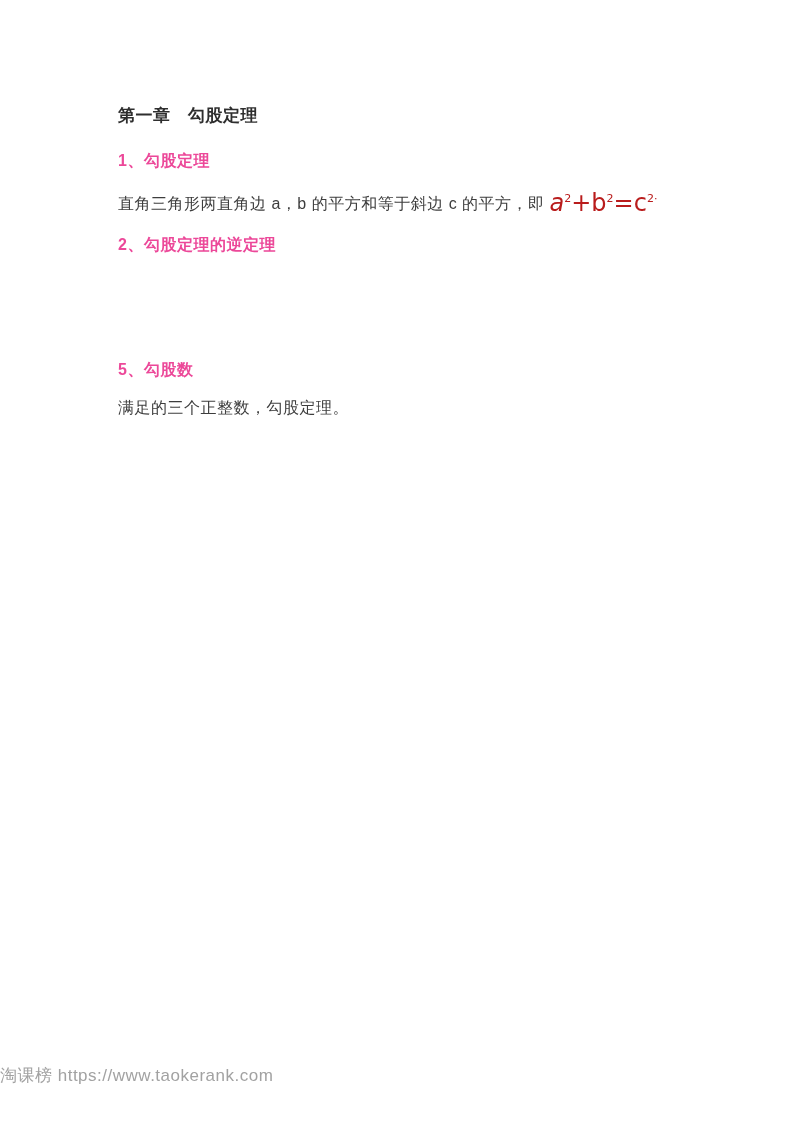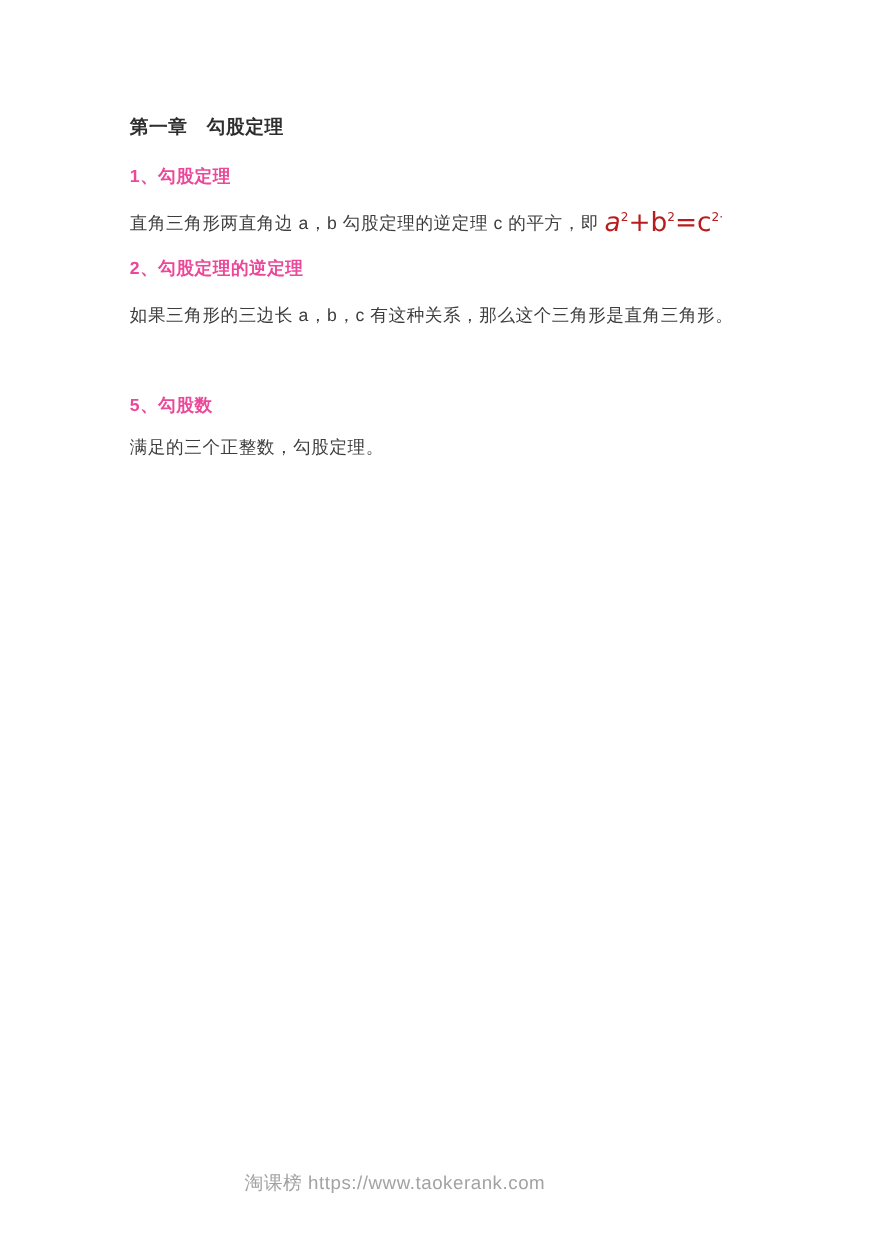--- a/index.html
+++ b/index.html
@@ -70,43 +70,41 @@
   }
   .formula .tiny-period {
     font-size: 11px;
     vertical-align: 9px;
     line-height: 0;
   }
   .footer {
     left: 0;
     top: 1066px;
     width: 718px;
-    text-align: center;
     font-size: 17px;
     color: #a2a2a2;
     letter-spacing: 0.5px;
     line-height: 1.2;
   }
 </style>
 </head>
 <body>
 
 <div class="page">
 
   <div class="abs chapter-title">第一章　勾股定理</div>
 
   <div class="abs section-heading heading-1">1、勾股定理</div>
 
   <div class="abs body-text para-1">
-    <span>直角三角形两直角边 a，b 勾股定理的逆定理 c 的平方，即 </span><span class="formula"><span class="mvar-italic">a</span><sup>2</sup><span>+</span><span>b</span><sup>2</sup><span>=</span><span>c</span><sup>2</sup><span class="tiny-period">·</span></span>
+    <span>直角三角形两直角边 a，b 的平方和等于斜边 c 的平方，即 </span><span class="formula"><span class="mvar-italic">a</span><sup>2</sup><span>+</span><span>b</span><sup>2</sup><span>=</span><span>c</span><sup>2</sup><span class="tiny-period">·</span></span>
   </div>
 
   <div class="abs section-heading heading-2">2、勾股定理的逆定理</div>
 
-  <div class="abs body-text para-2">如果三角形的三边长 a，b，c 有这种关系，那么这个三角形是直角三角形。</div>
 
   <div class="abs section-heading heading-3">5、勾股数</div>
 
   <div class="abs body-text para-3">满足的三个正整数，勾股定理。</div>
 
 
   <div class="abs footer">淘课榜 https://www.taokerank.com</div>
 
 </div>
 

